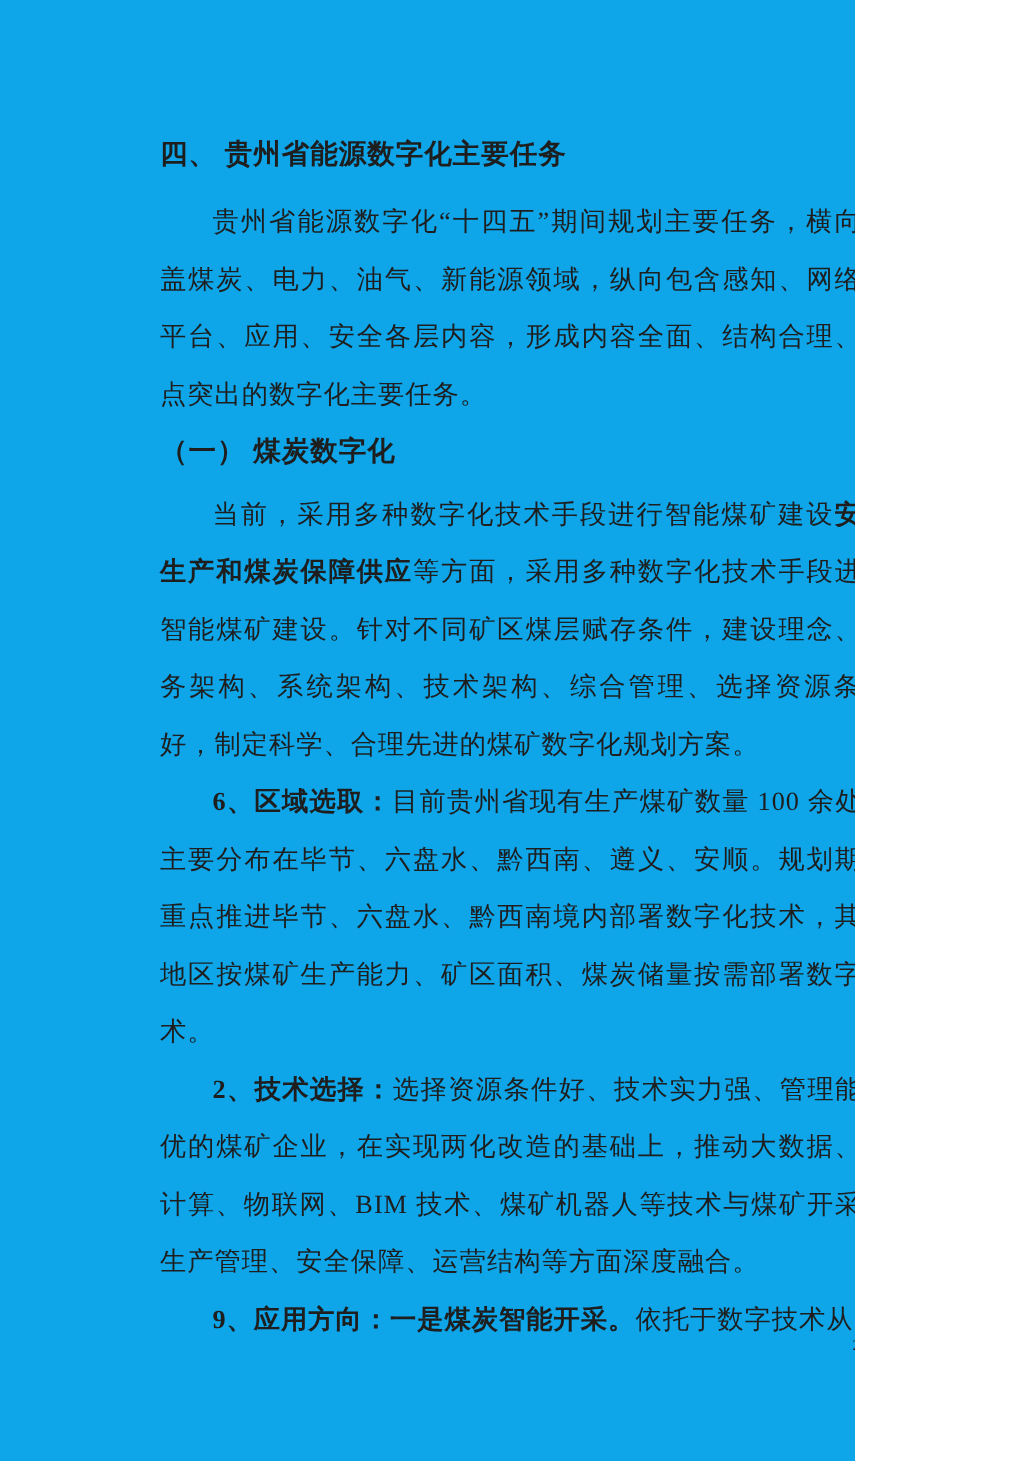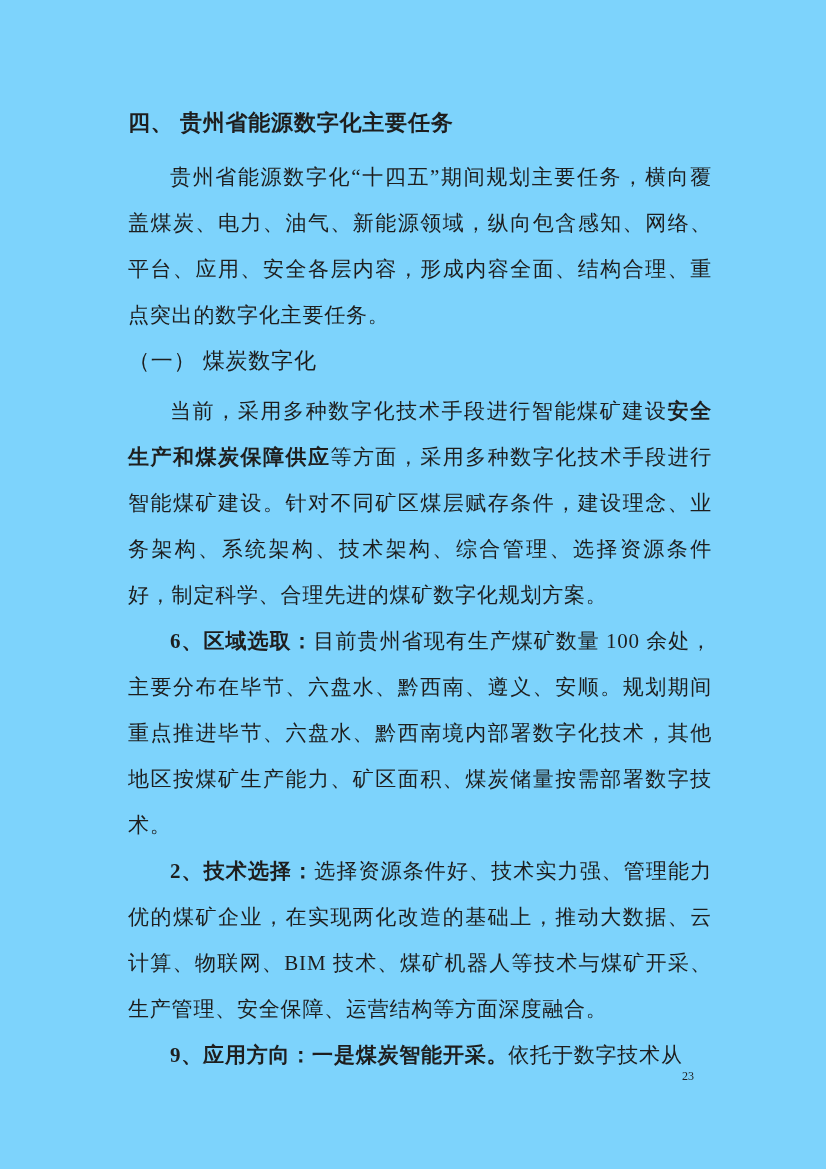--- a/index.html
+++ b/index.html
@@ -2,43 +2,43 @@
 <html><head>
 <meta charset="utf-8">
 <style>
   html, body {
     margin: 0;
     padding: 0;
     background: #ffffff;
   }
   .page {
     position: relative;
-    width: 826px;
+    width: 684px;
     height: 1169px;
-    background: #7dd3fc;
+    background: #0ea5e9;
     overflow: hidden;
     font-family: "Liberation Serif", "DejaVu Serif", serif;
     color: #1e1e1e;
   }
   .content {
     position: absolute;
     top: 100px;
     left: 128px;
     width: 584px;
   }
   .doc-heading-1 {
     font-size: 22px;
     font-weight: bold;
     line-height: 46px;
     margin: 0 0 8px 0;
     letter-spacing: 0.8px;
   }
   .doc-heading-2 {
     font-size: 22px;
-    font-weight: normal;
+    font-weight: bold;
     line-height: 46px;
     margin: 0 0 4px 0;
     letter-spacing: 0.8px;
   }
   .doc-para {
     font-size: 21px;
     line-height: 46px;
     margin: 0;
     text-indent: 2em;
     text-align: justify;

